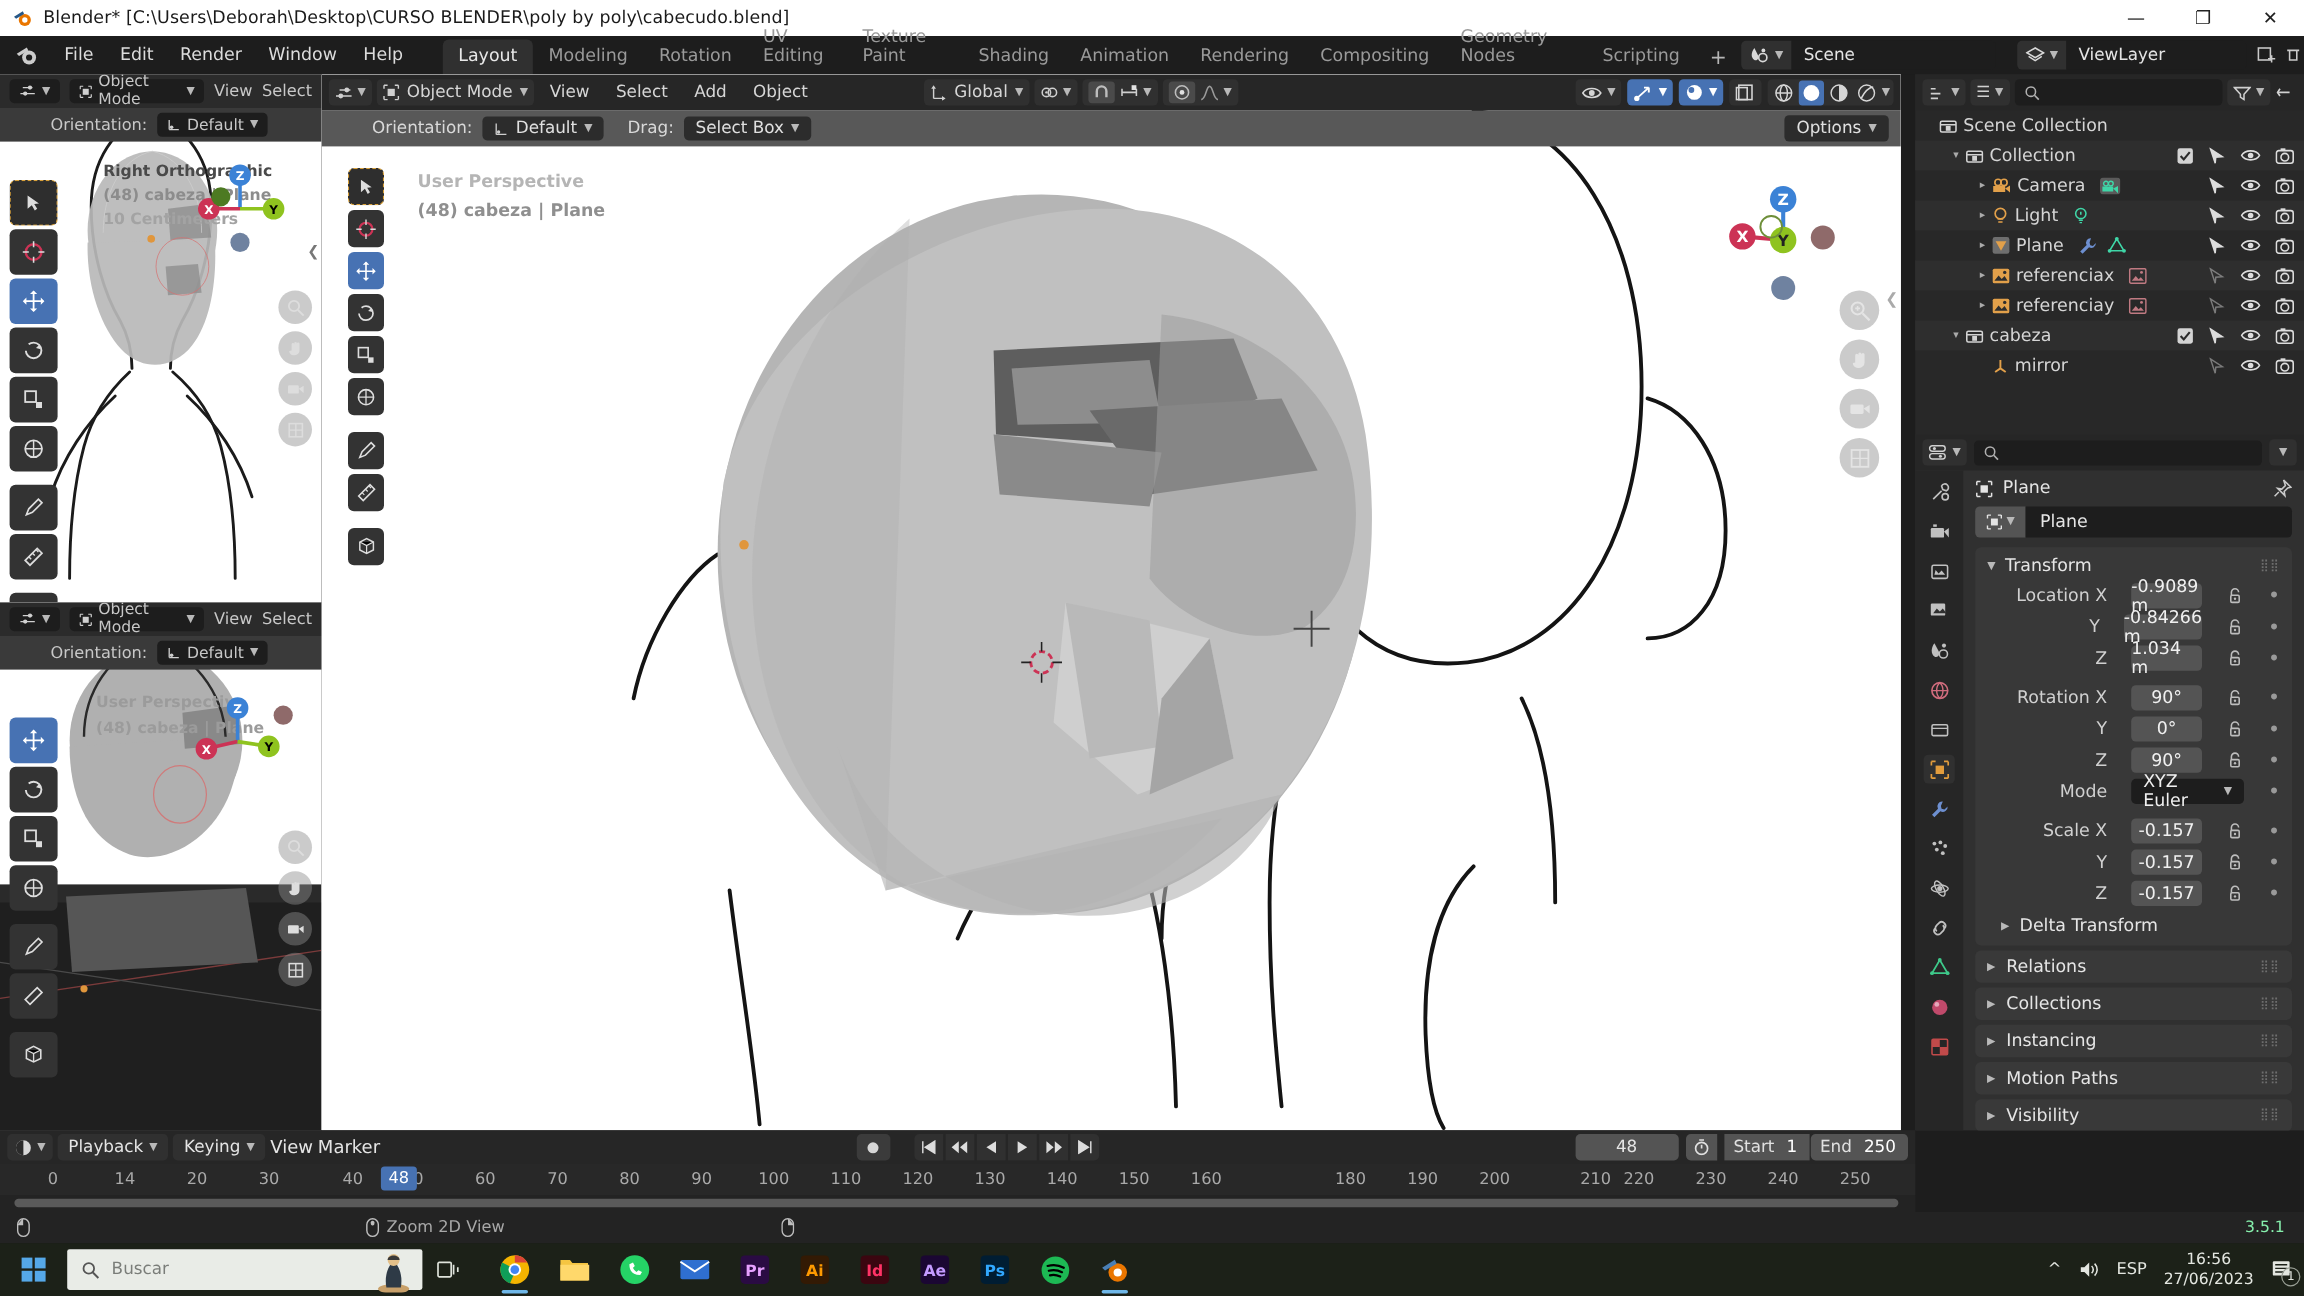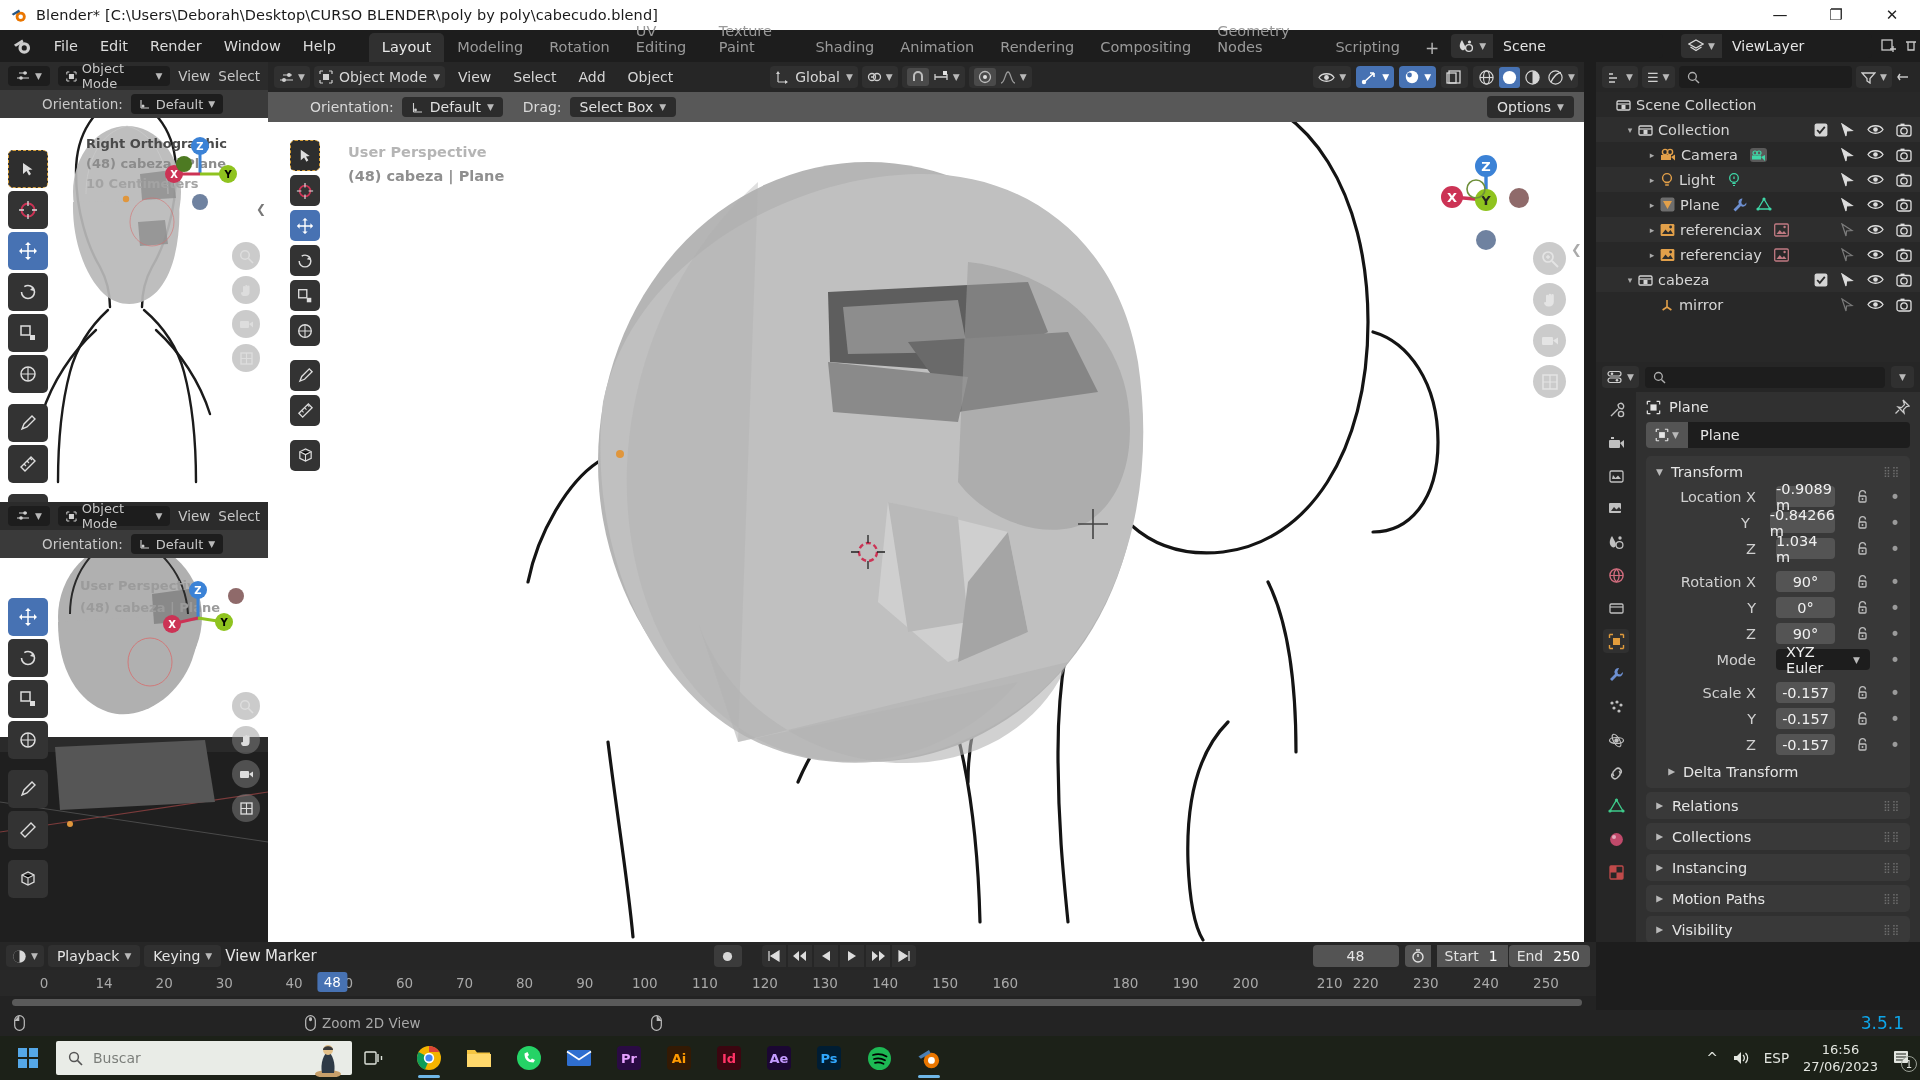--- a/index.html
+++ b/index.html
@@ -133,21 +133,21 @@
   .playhead{ position:absolute; top:2px; height:20px; background:#4772b3; border-radius:3px;
     color:#fff; font-size:13.5px; display:flex;align-items:center;justify-content:center;
     padding:0 6px; transform:translateX(-50%);}
   .tl-track{ position:absolute; left:0; bottom:0; width:1596px; height:14px; background:#232323;}
   .scrollbar{ position:absolute; height:7px; background:#5a5a5a; border-radius:4px;}
 
   
   .statusbar{ position:absolute; left:0; top:1010px; width:1920px; height:26px;background:#232323;
     display:flex;align-items:center;font-size:13.5px;color:#a8a8a8;}
   .sb-item{ display:flex;align-items:center;gap:6px;}
-  .version{ margin-left:auto;margin-right:16px;color:#0ea5e9;font-size:17px;}
+  .version{ margin-left:auto;margin-right:16px;color:#86efac;font-size:13px;}
 
   
   .taskbar{ position:absolute;left:0;top:1036px;width:1920px;height:44px;background:#1c2118;
     display:flex;align-items:center;}
   .start{ width:56px;height:44px;display:flex;align-items:center;justify-content:center;}
   .searchbox{ width:296px;height:34px;background:#e9ece7;border-radius:2px;display:flex;
     align-items:center;gap:10px;padding:0 12px;color:#30343099;font-size:14px;position:relative;}
   .tb-icons{ display:flex;align-items:center;gap:4px;margin-left:8px;}
   .tbi{ width:46px;height:44px;display:flex;align-items:center;justify-content:center;position:relative;}
   .tbi.active::after{ content:"";position:absolute;bottom:2px;left:12px;width:22px;height:3px;

